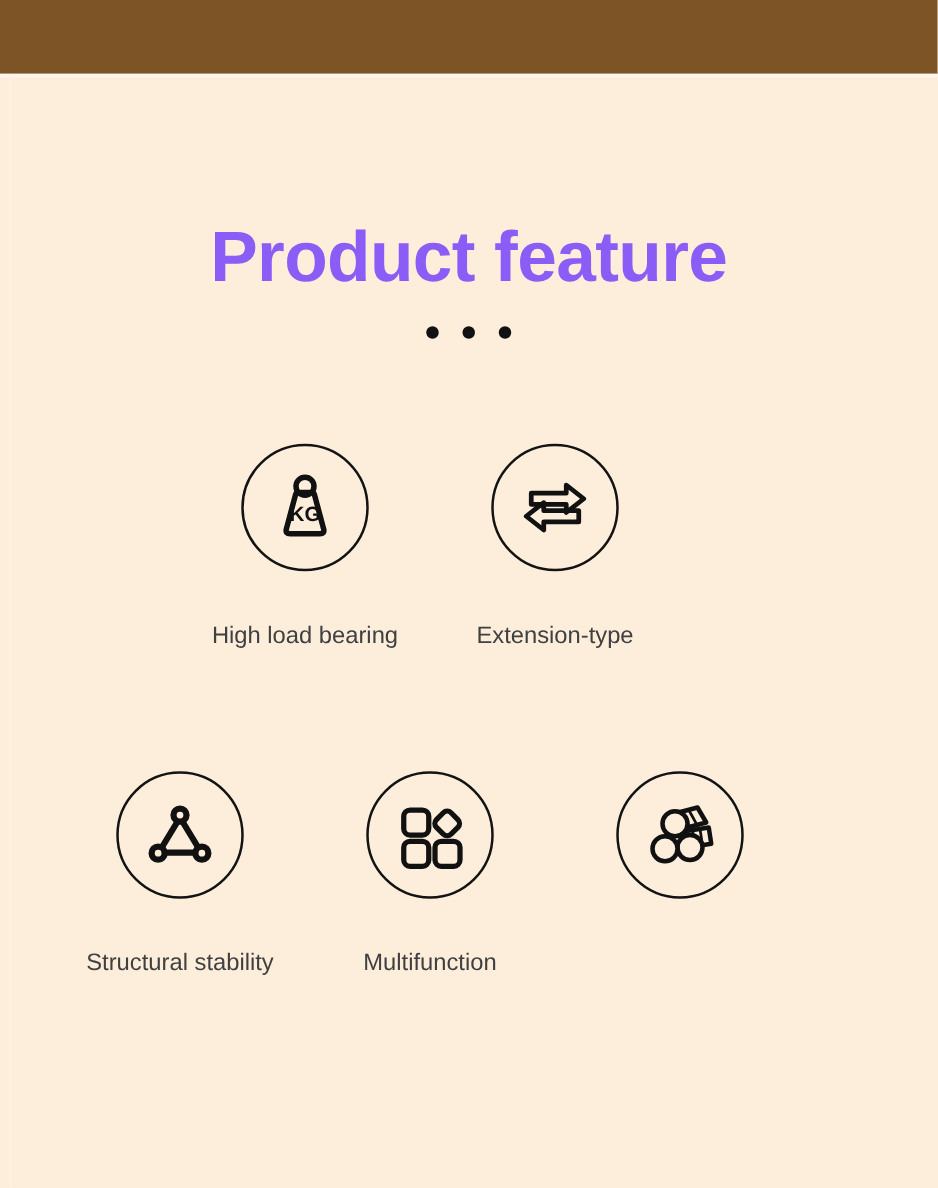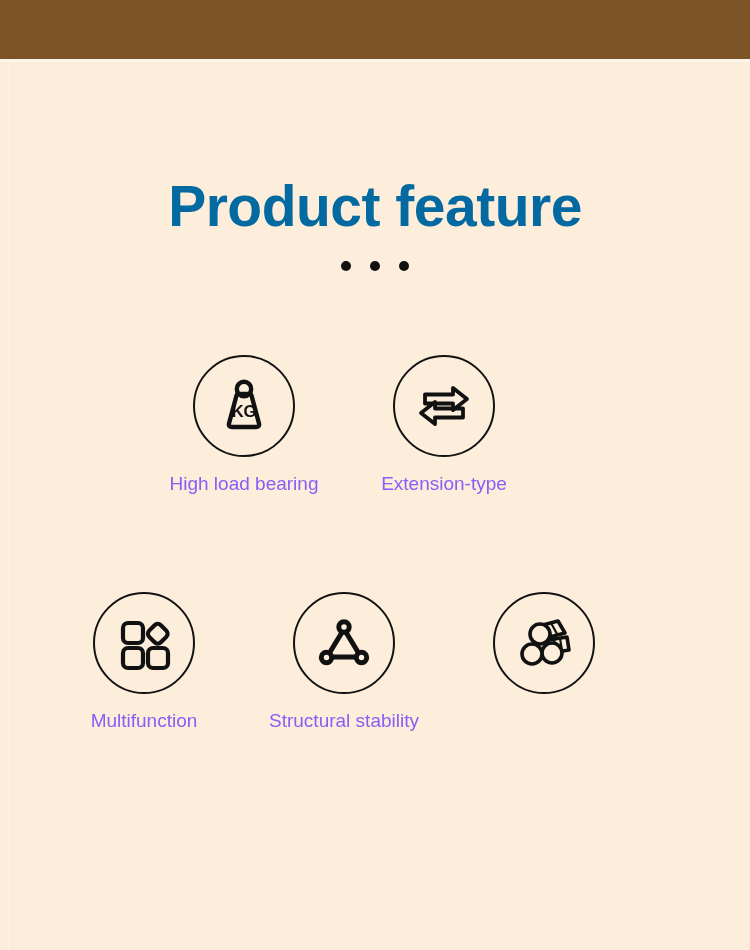--- a/index.html
+++ b/index.html
@@ -50,21 +50,21 @@
   .title-block {
     position: absolute;
     left: 0;
     top: 175px;
     width: 750px;
     text-align: center;
   }
   .page-title {
     font-size: 57px;
     font-weight: bold;
-    color: #0369a1;
+    color: #8b5cf6;
     letter-spacing: -0.5px;
     line-height: 1.12;
     margin: 0;
     font-family: "Liberation Sans", sans-serif;
   }
   .dots {
     margin-top: 22px;
     display: flex;
     justify-content: center;
     align-items: center;
@@ -103,23 +103,23 @@
     border-radius: 50%;
     display: flex;
     align-items: center;
     justify-content: center;
     box-sizing: border-box;
   }
   .icon-circle svg {
     display: block;
   }
   .feature-label {
-    margin-top: 16px;
+    margin-top: 41px;
     font-size: 19px;
-    color: #8b5cf6;
+    color: #404040;
     text-align: center;
     white-space: nowrap;
     font-family: "Liberation Sans", sans-serif;
   }
 </style>
 </head>
 <body>
 
 <div id="page">
 
@@ -160,42 +160,42 @@
         </div>
         <div class="feature-label">Extension-type</div>
       </div>
 
     </div>
 
     <div class="feature-row">
 
       <div class="feature-cell">
         <div class="icon-circle">
-          <svg width="64" height="64" viewBox="0 0 64 64" fill="none" stroke="#111111" stroke-width="4.2" stroke-linecap="round" stroke-linejoin="round">
-            <rect x="11" y="12" width="20" height="20" rx="5"></rect>
-            <rect x="11" y="37" width="20" height="20" rx="5"></rect>
-            <rect x="36" y="37" width="20" height="20" rx="5"></rect>
-            <rect x="37.5" y="14.5" width="16.5" height="16.5" rx="4.4" transform="rotate(45 45.75 22.75)"></rect>
-          </svg>
-        </div>
-        <div class="feature-label">Multifunction</div>
-      </div>
-
-      <div class="feature-cell">
-        <div class="icon-circle">
           <svg width="64" height="64" viewBox="0 0 64 64" fill="none" stroke="#111111" stroke-width="5" stroke-linecap="round" stroke-linejoin="round">
             <line x1="32" y1="18" x2="15" y2="46"></line>
             <line x1="32" y1="18" x2="49" y2="46"></line>
             <line x1="15" y1="46" x2="49" y2="46"></line>
             <circle cx="32" cy="16" r="5.2" fill="#fdeedc" stroke-width="5"></circle>
             <circle cx="14.5" cy="46.5" r="5.2" fill="#fdeedc" stroke-width="5"></circle>
             <circle cx="49.5" cy="46.5" r="5.2" fill="#fdeedc" stroke-width="5"></circle>
           </svg>
         </div>
         <div class="feature-label">Structural stability</div>
+      </div>
+
+      <div class="feature-cell">
+        <div class="icon-circle">
+          <svg width="64" height="64" viewBox="0 0 64 64" fill="none" stroke="#111111" stroke-width="4.2" stroke-linecap="round" stroke-linejoin="round">
+            <rect x="11" y="12" width="20" height="20" rx="5"></rect>
+            <rect x="11" y="37" width="20" height="20" rx="5"></rect>
+            <rect x="36" y="37" width="20" height="20" rx="5"></rect>
+            <rect x="37.5" y="14.5" width="16.5" height="16.5" rx="4.4" transform="rotate(45 45.75 22.75)"></rect>
+          </svg>
+        </div>
+        <div class="feature-label">Multifunction</div>
       </div>
 
       <div class="feature-cell">
         <div class="icon-circle">
           <svg width="64" height="64" viewBox="0 0 64 64" fill="none" stroke="#111111" stroke-width="3.6" stroke-linecap="round" stroke-linejoin="round">
             <g>
               <path d="M27 15 L46 10 L53 22 L34 27 Z" fill="#fdeedc"></path>
               <line x1="33" y1="13.5" x2="39.5" y2="25.2" stroke-width="2.2"></line>
               <line x1="39" y1="12" x2="45.5" y2="23.7" stroke-width="2.2"></line>
             </g>

